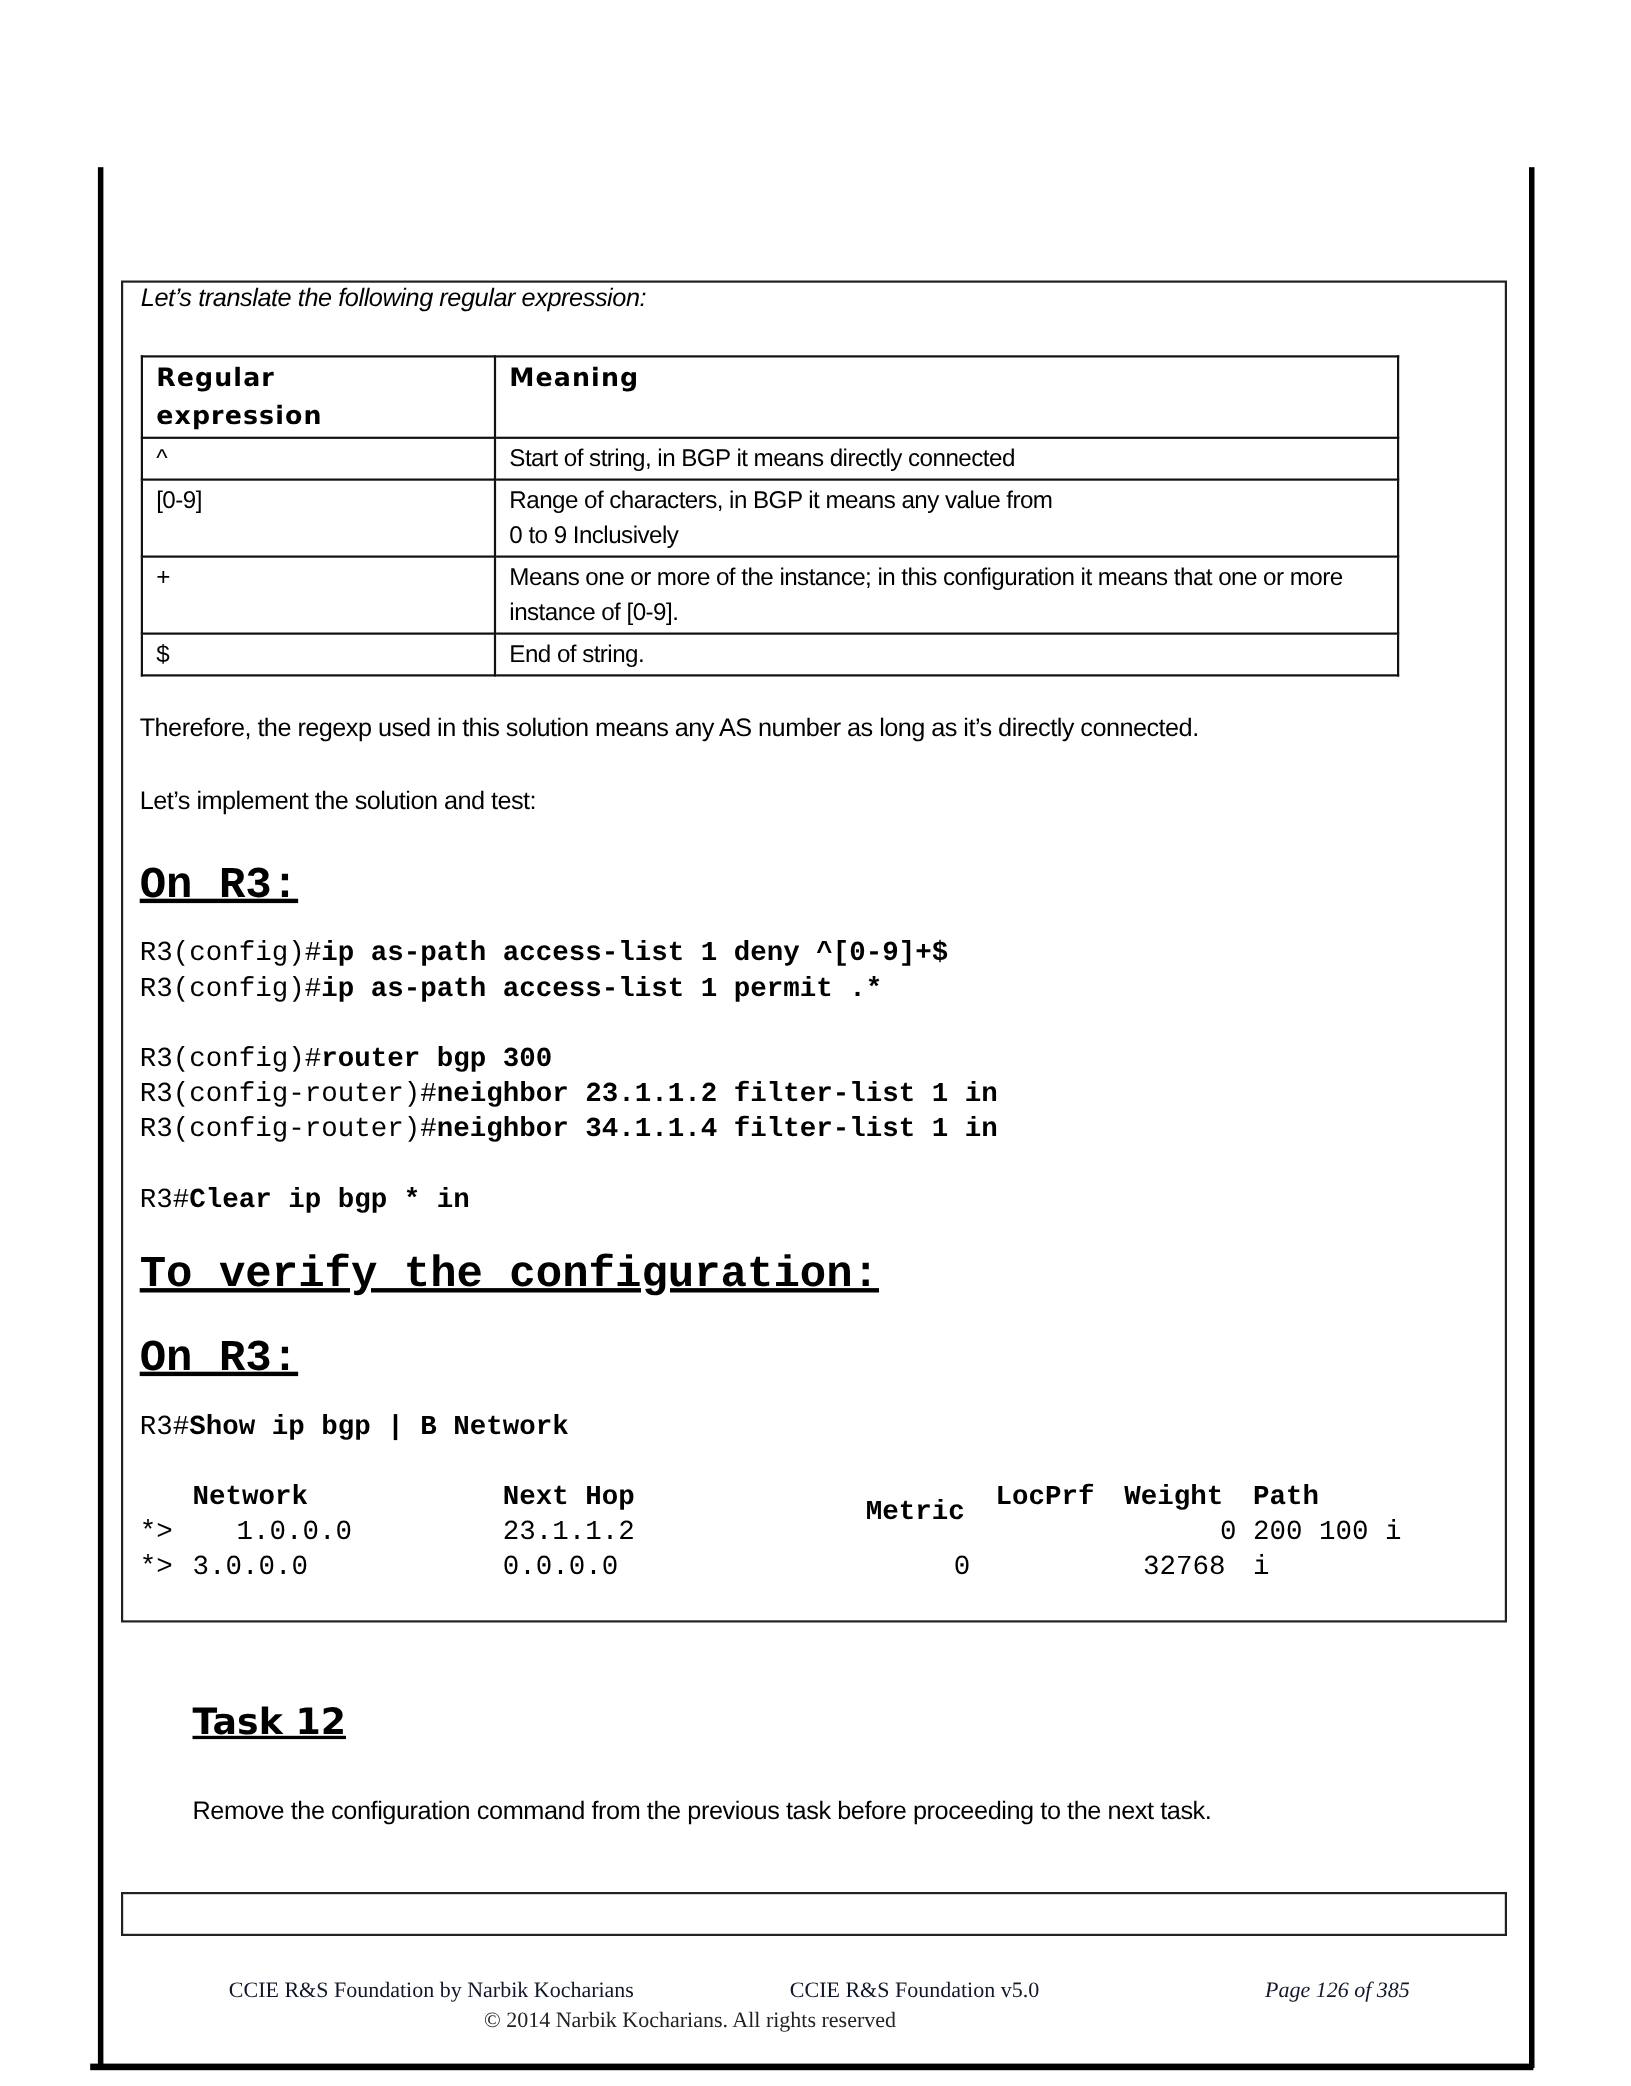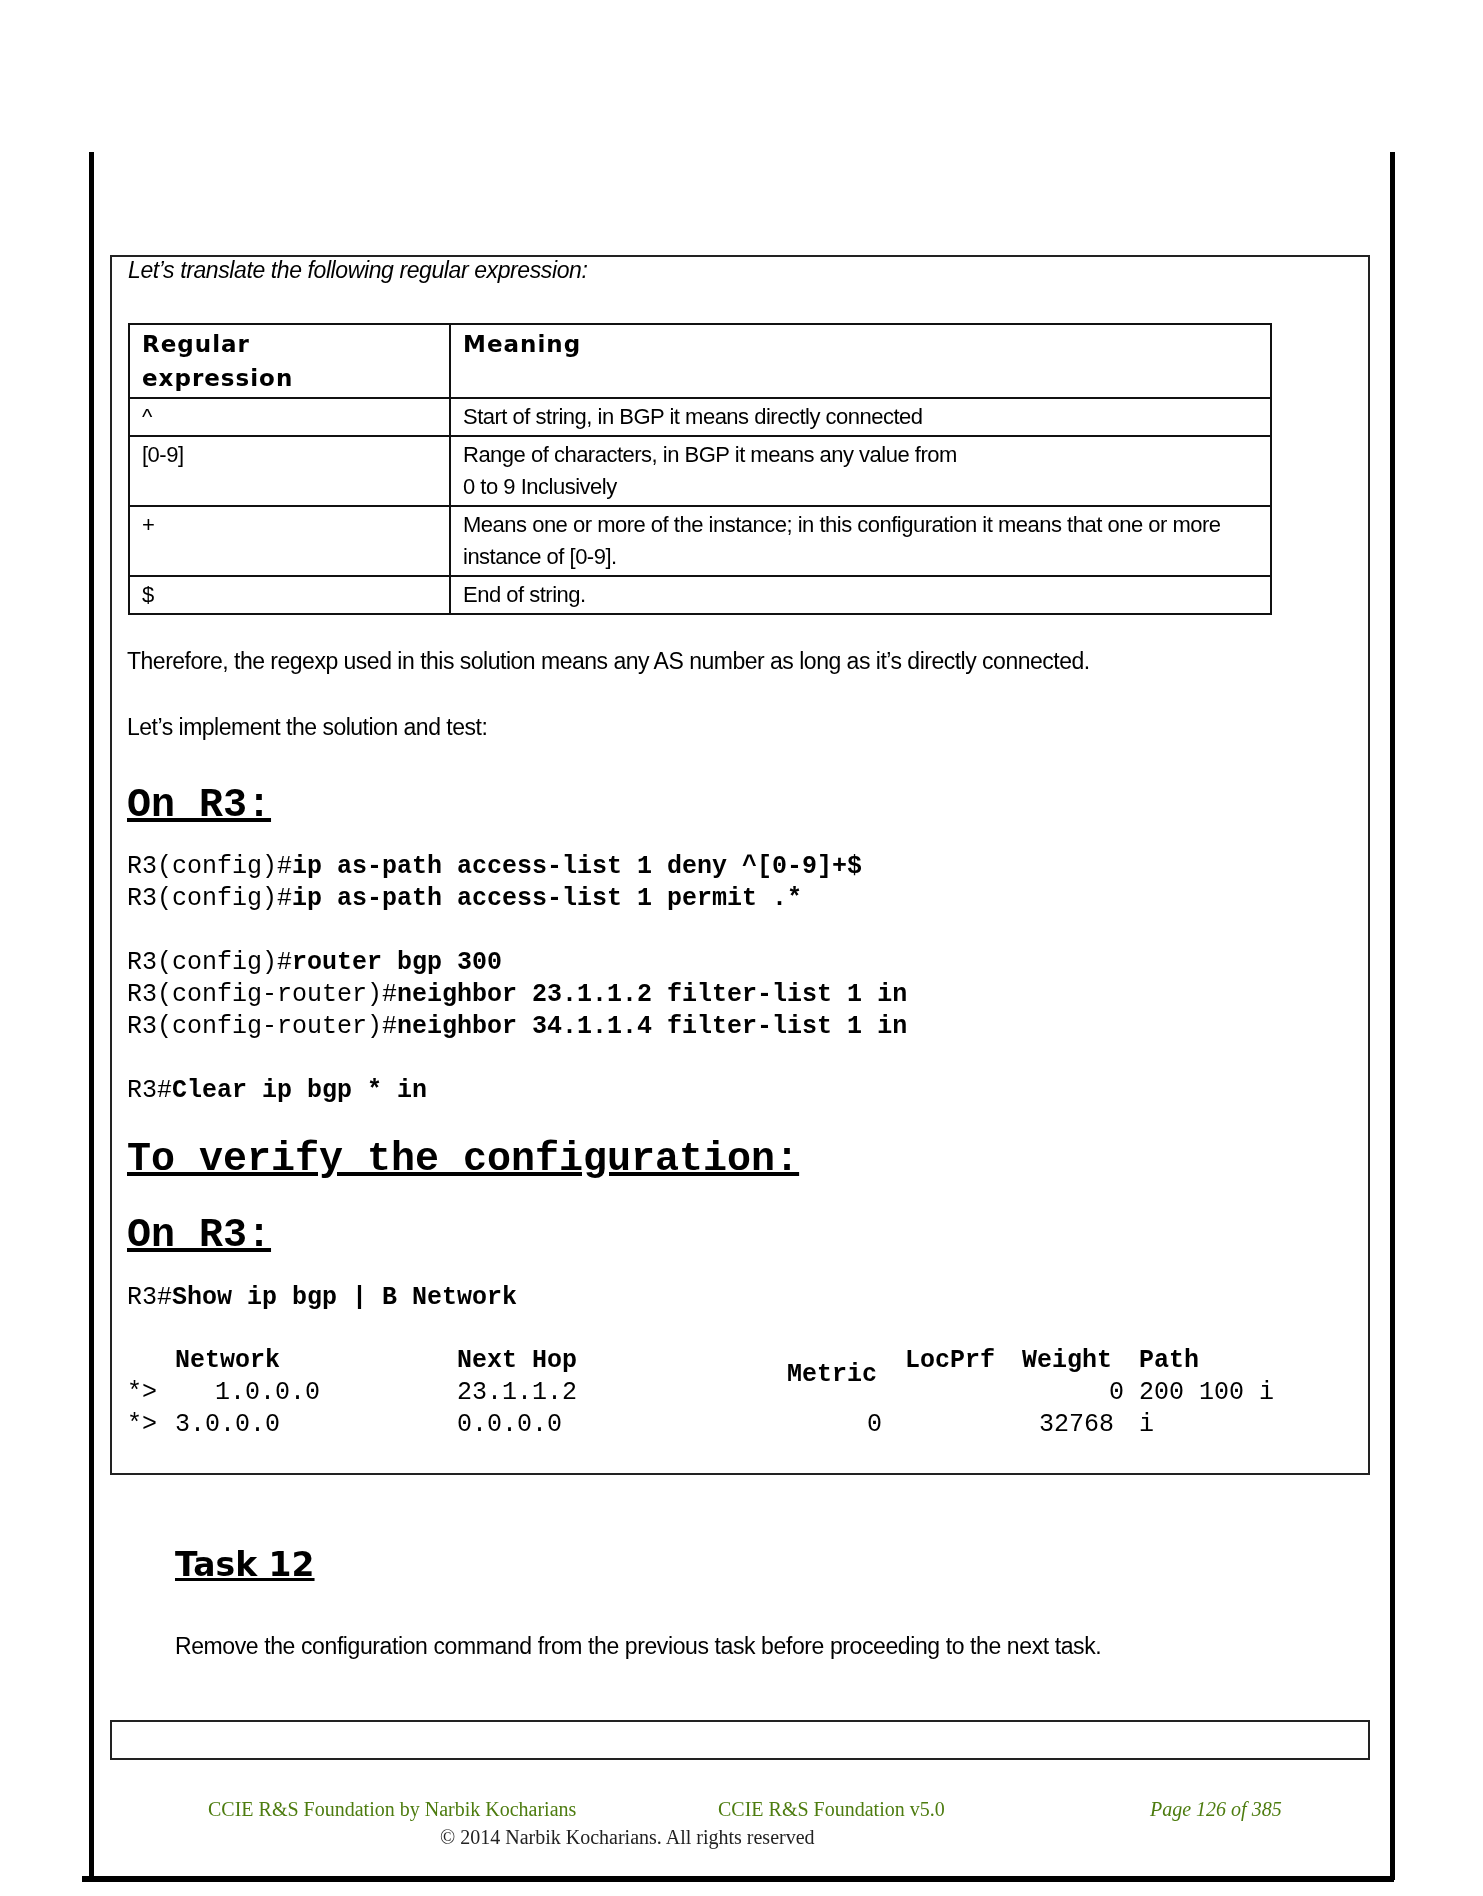--- a/index.html
+++ b/index.html
@@ -17,21 +17,21 @@
     .heading { position:absolute; left:127px; font-family:Liberation Mono, monospace; font-weight:bold; font-size:40px; text-decoration:underline; }
     .code { position:absolute; left:127px; font-family:"Liberation Mono", monospace; font-size:25px; line-height:32px; white-space:pre; }
     .code b { font-weight:bold; }
     .bgp-table { position:absolute; left:127px; top:1345px; font-family:"Liberation Mono", monospace; font-size:25px; line-height:32px; }
     .bgp-row { position:relative; height:32px; white-space:pre; }
     .bgp-row span { position:absolute; top:0; }
     .bgp-head span { font-weight:bold; }
     .task-title { position:absolute; left:175px; top:1545px; font-family:"DejaVu Sans", sans-serif; font-weight:bold; font-size:33px; text-decoration:underline; }
     .task-body { position:absolute; left:175px; top:1630px; width:1050px; font-size:23px; line-height:33px; letter-spacing:-0.4px; }
     .empty-box { position:absolute; left:110px; top:1720px; width:1260px; height:40px; border:2px solid #222; box-sizing:border-box; }
-    .footer-line1 { position:absolute; top:1798px; font-family:"Liberation Serif", serif; font-size:20px; color:#4d7c0f; }
+    .footer-line1 { position:absolute; top:1798px; font-family:"Liberation Serif", serif; font-size:20px; color:#0f172a; }
     .footer-line2 { position:absolute; top:1826px; left:440px; font-family:"Liberation Serif", serif; font-size:20px; color:#222; }
     .footer-page { font-style:italic; }
   </style>
 </head>
 <body>
 
 <div class="page-border-left"></div>
 <div class="page-border-right"></div>
 <div class="page-border-bottom"></div>
 

